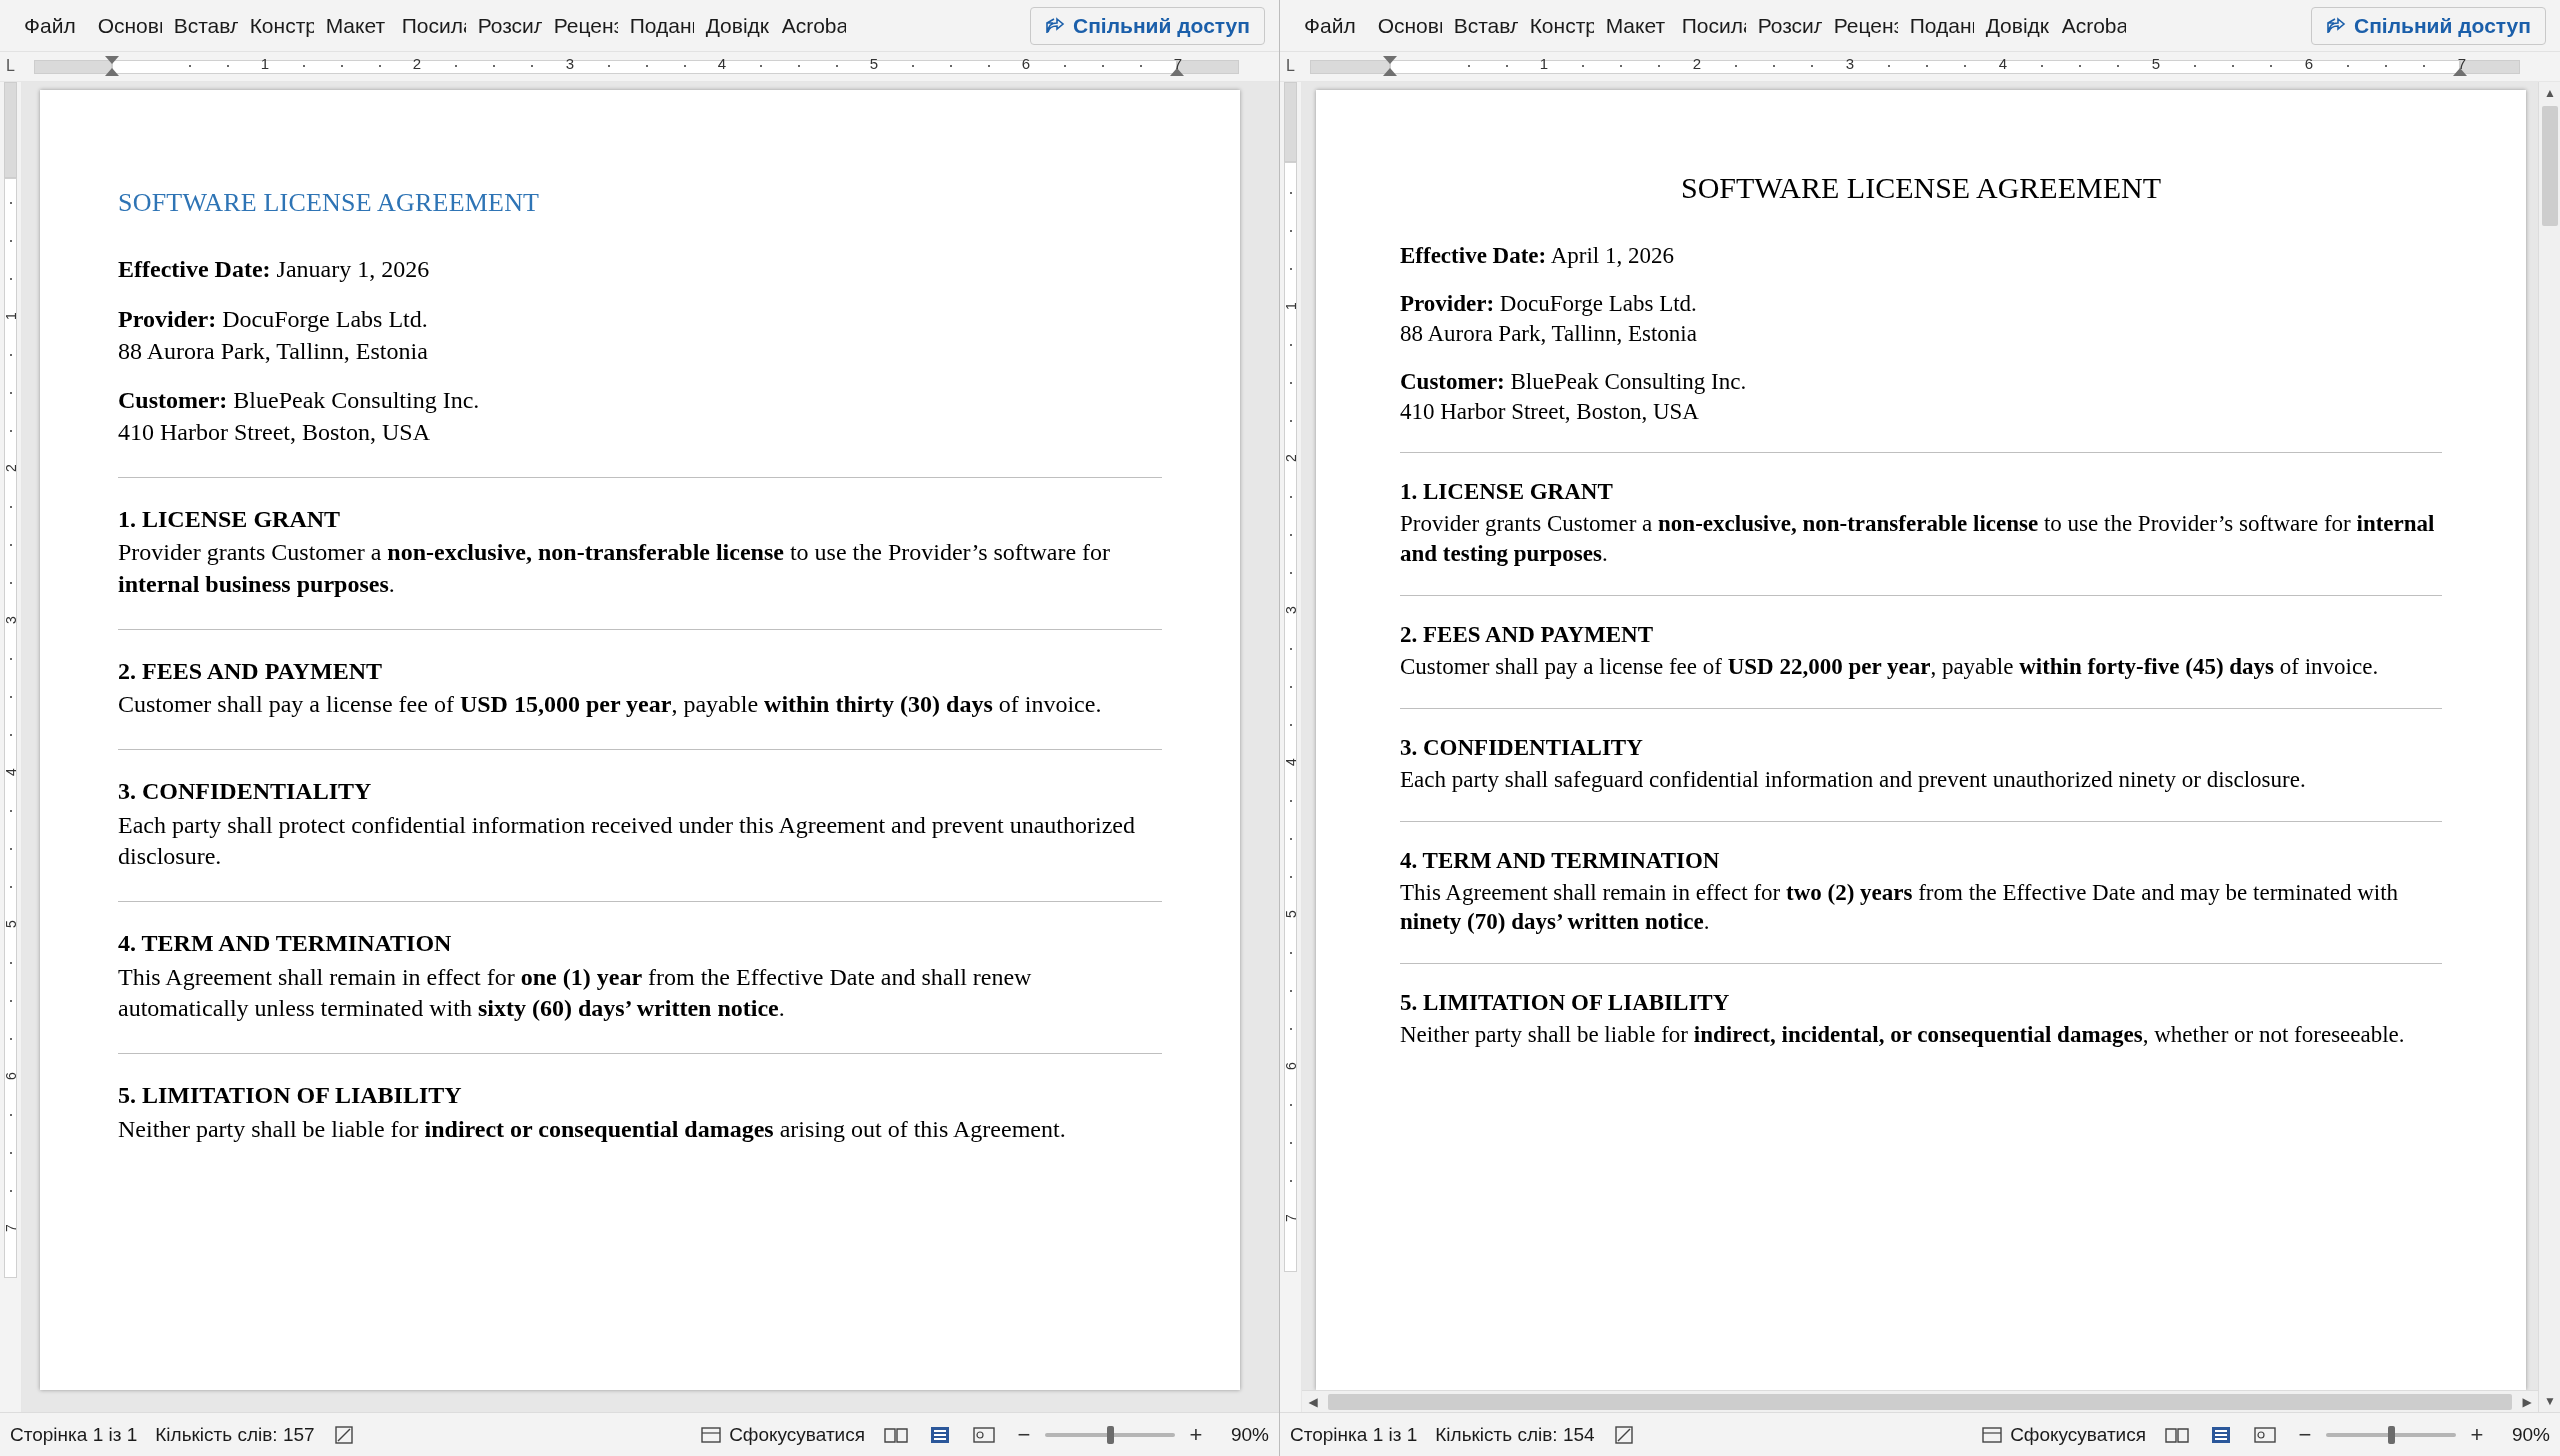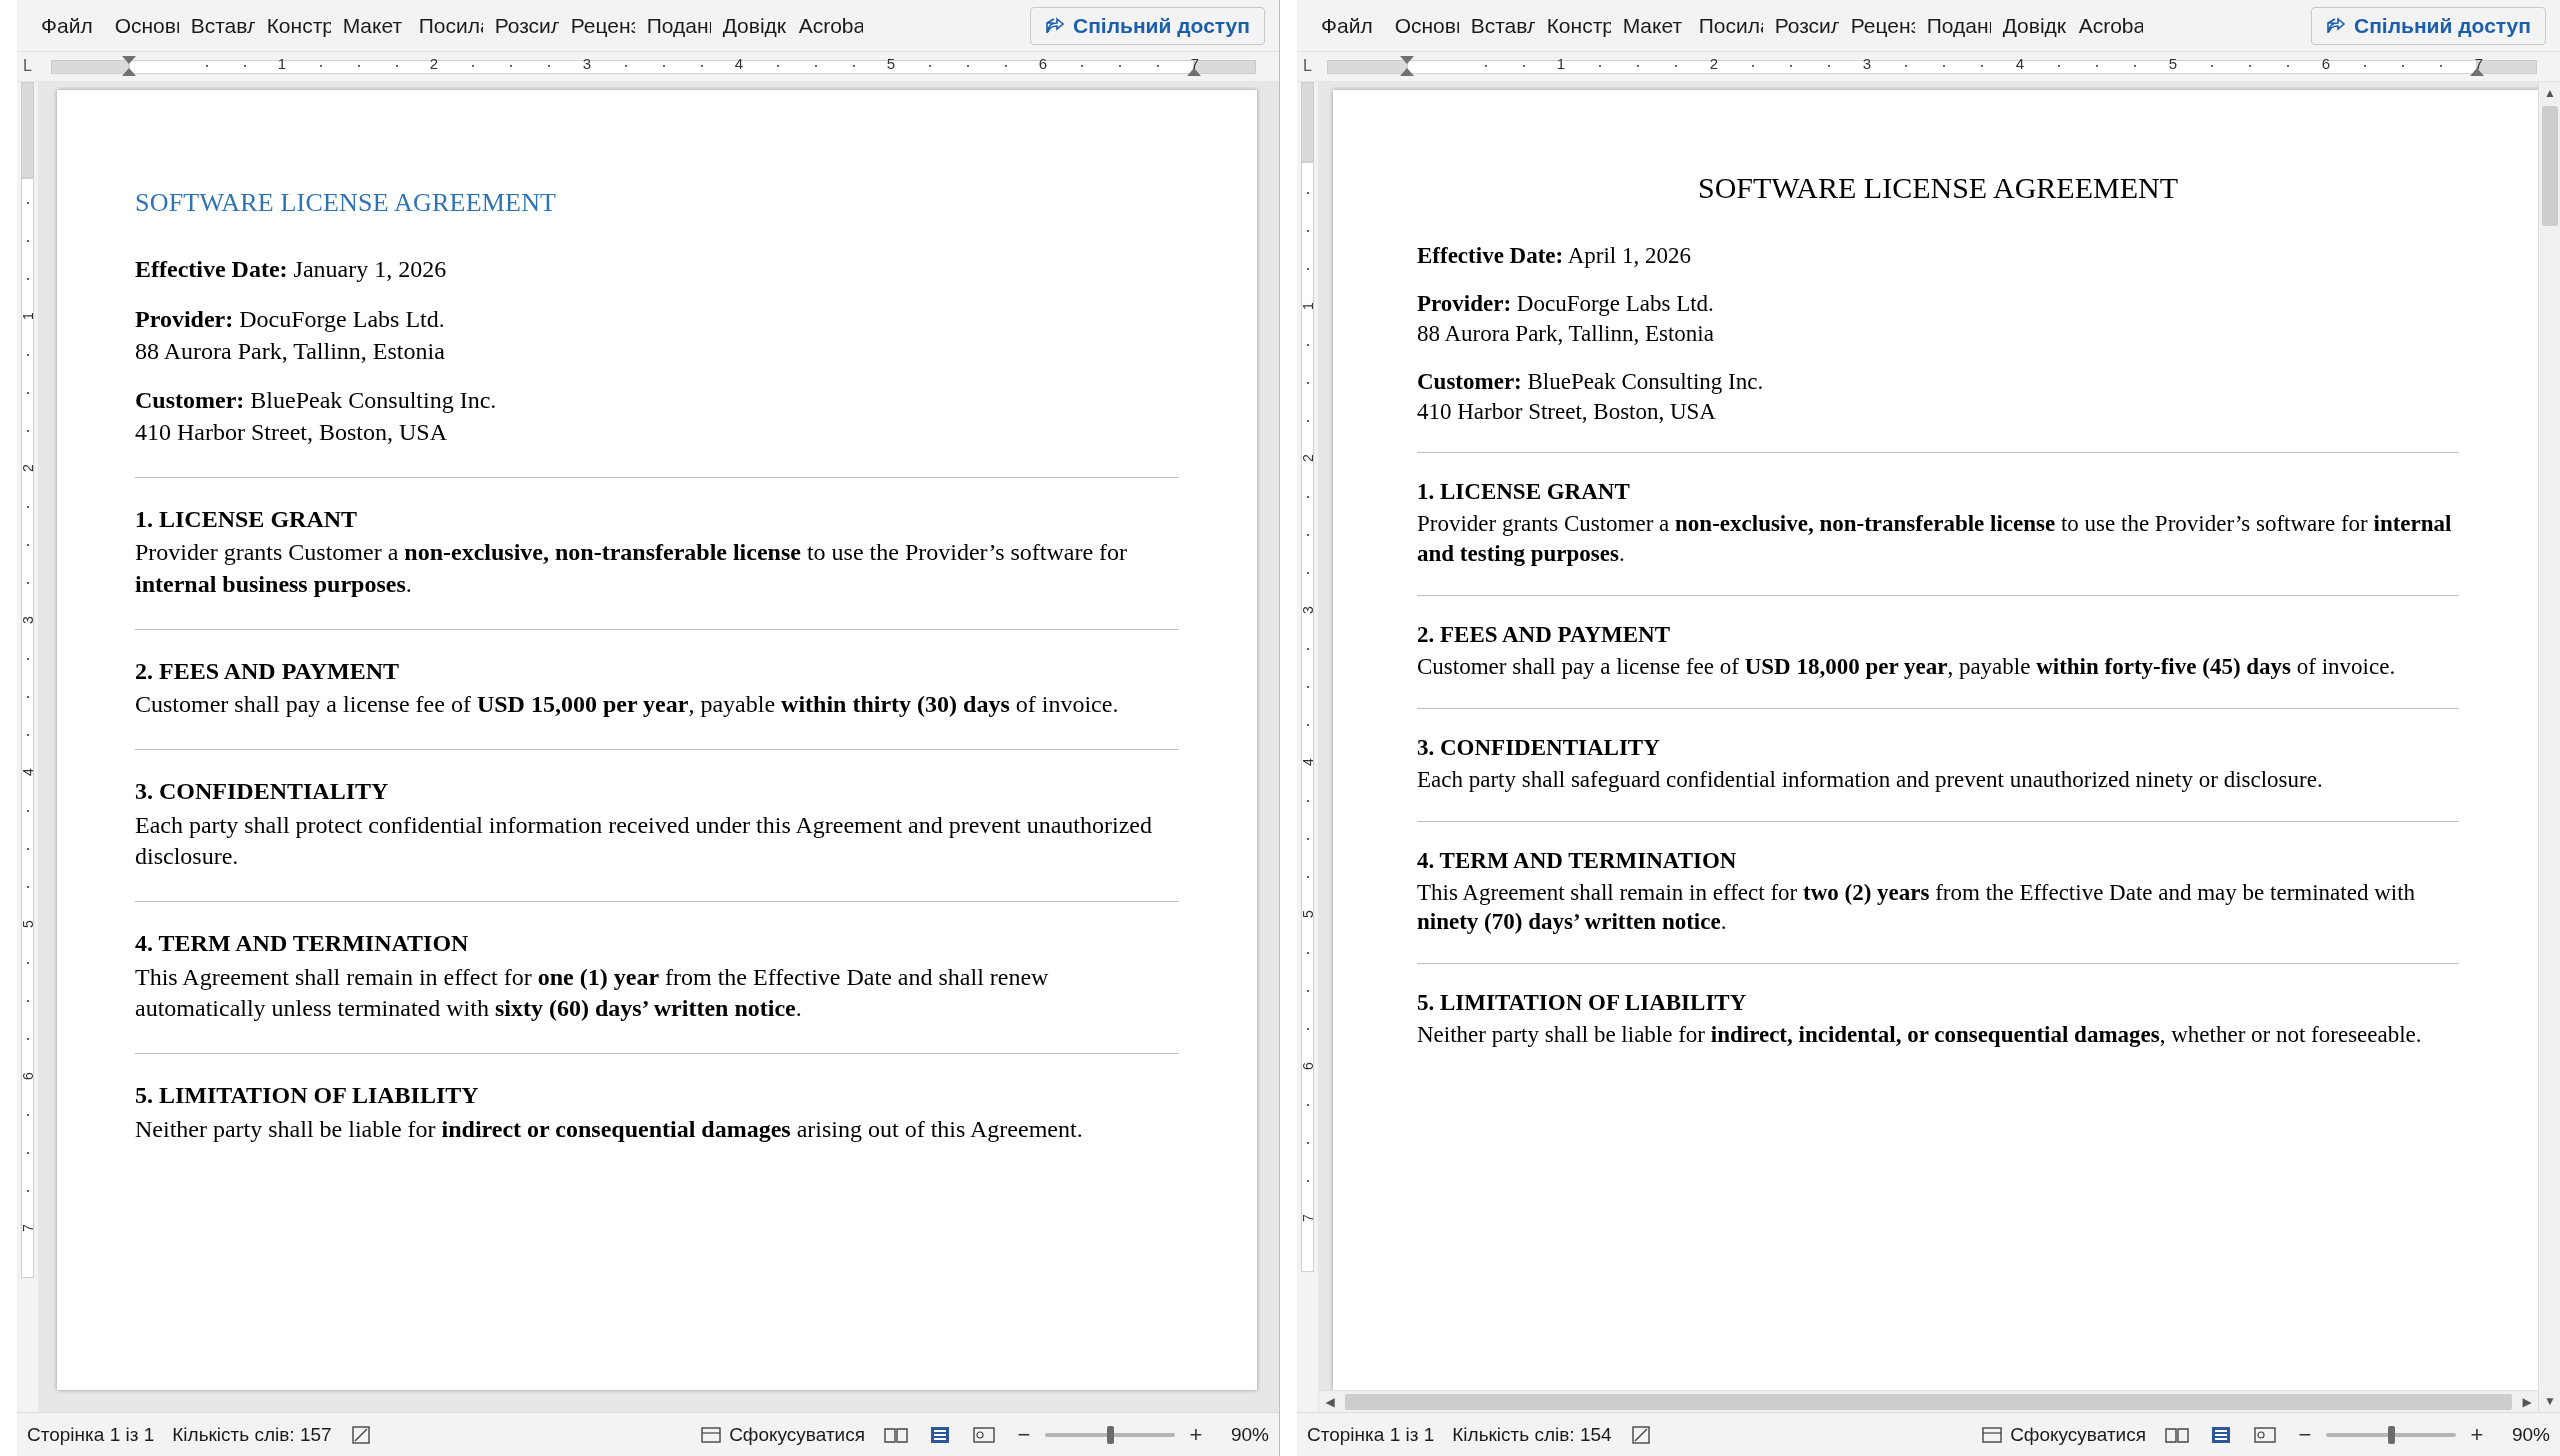--- a/index.html
+++ b/index.html
@@ -10,21 +10,20 @@
     font-family: "Liberation Sans", sans-serif;
     overflow: hidden;
   }
   .app { display: flex; width: 2560px; height: 1456px; }
   .pane {
     position: relative;
     height: 1456px;
     background: #f3f3f3;
     display: flex; flex-direction: column;
     border-right: 1px solid #bcbcbc;
-    margin-left: 17px;
   }
   .pane-left { width: 1280px; }
   .pane-right { width: 1280px; border-right: none; }
 
   
   .ribbon {
     height: 52px;
     background: #f3f3f3;
     display: flex;
     align-items: center;
@@ -504,21 +503,21 @@
               <b>Customer:</b><span> BluePeak Consulting Inc.</span><br>
               <span>410 Harbor Street, Boston, USA</span>
             </p>
 
             <hr class="hr2">
             <p class="sect">1. LICENSE GRANT</p>
             <p class="para tight"><span>Provider grants Customer a </span><b>non-exclusive, non-transferable license</b><span> to use the Provider’s software for </span><b>internal and testing purposes</b><span>.</span></p>
 
             <hr class="hr2">
             <p class="sect">2. FEES AND PAYMENT</p>
-            <p class="para tight"><span>Customer shall pay a license fee of </span><b>USD 18,000 per year</b><span>, payable </span><b>within forty-five (45) days</b><span> of invoice.</span></p>
+            <p class="para tight"><span>Customer shall pay a license fee of </span><b>USD 22,000 per year</b><span>, payable </span><b>within forty-five (45) days</b><span> of invoice.</span></p>
 
             <hr class="hr2">
             <p class="sect">3. CONFIDENTIALITY</p>
             <p class="para tight"><span>Each party shall safeguard confidential information and prevent unauthorized ninety or disclosure.</span></p>
 
             <hr class="hr2">
             <p class="sect">4. TERM AND TERMINATION</p>
             <p class="para tight"><span>This Agreement shall remain in effect for </span><b>two (2) years</b><span> from the Effective Date and may be terminated with </span><b>ninety (70) days’ written notice</b><span>.</span></p>
 
             <hr class="hr2">

